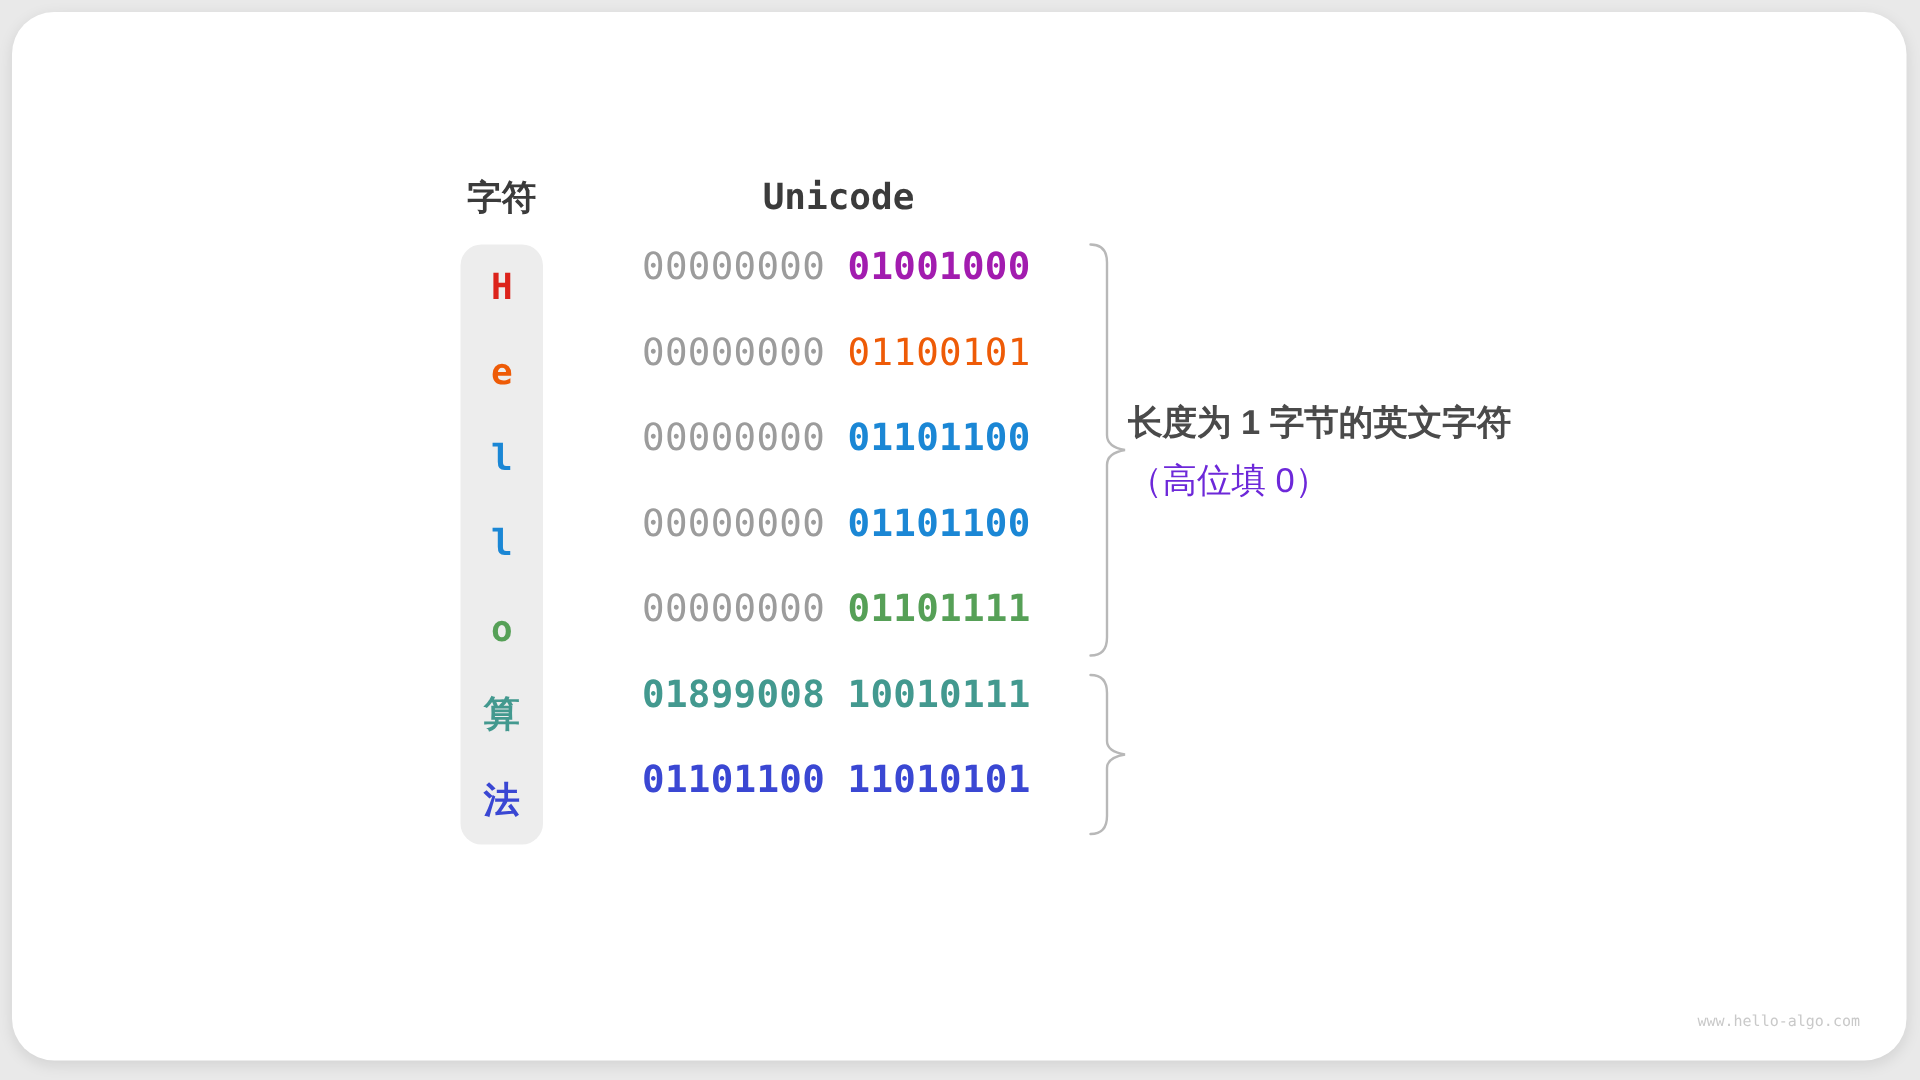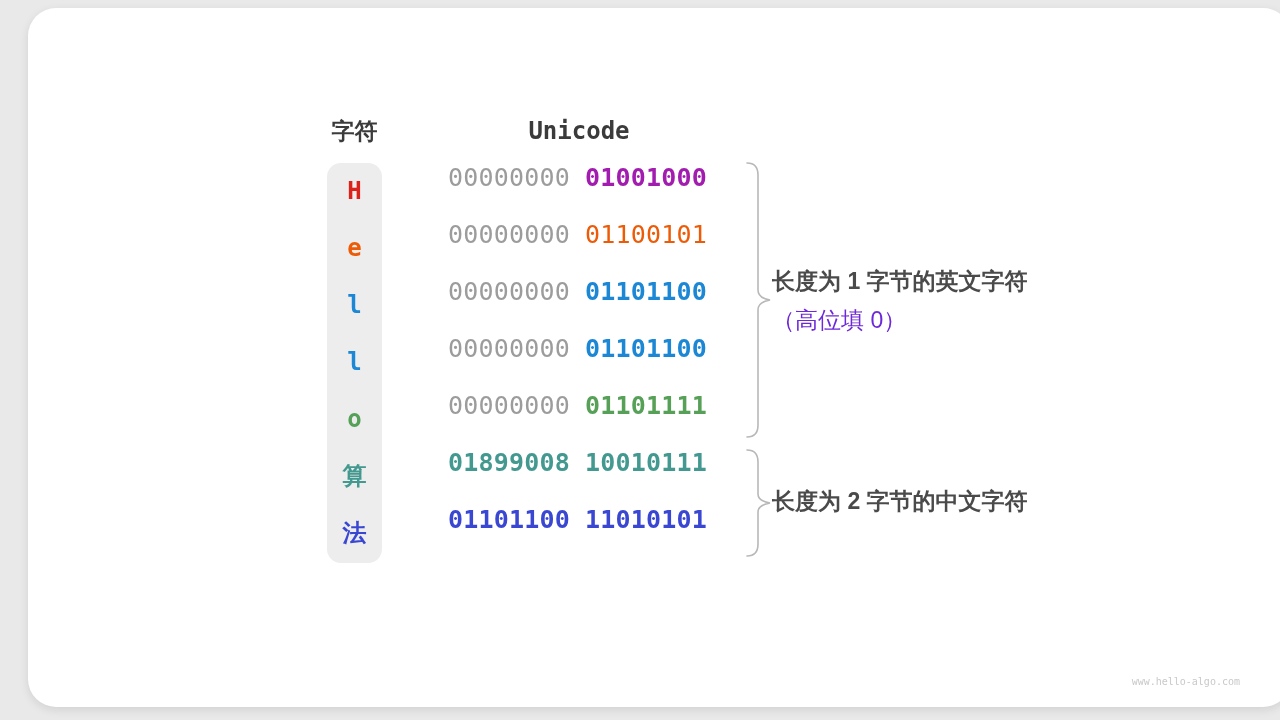--- a/index.html
+++ b/index.html
@@ -3,21 +3,21 @@
 <meta charset="utf-8">
 <style>
   * { margin: 0; padding: 0; box-sizing: border-box; }
   html, body { width: 1280px; height: 720px; }
   body {
     background: #e9e9e9;
     font-family: "Liberation Sans", "DejaVu Sans", sans-serif;
     overflow: hidden;
     position: relative;
   }
-  .stage { position: absolute; inset: 0; margin-left: 20px; }
+  .stage { position: absolute; inset: 0; }
   .card {
     position: absolute;
     left: 8px; top: 8px;
     width: 1263px; height: 699px;
     background: #ffffff;
     border-radius: 28px;
     box-shadow: 0 3px 10px rgba(0,0,0,0.10);
   }
 
   .hdr {
@@ -162,16 +162,15 @@
     <path d="M8 6 Q19 6 19 18 L19 133 Q19 141 31 143 Q19 145 19 153 L19 268 Q19 280 8 280" stroke="#b8b8b8"></path>
   </svg>
   <svg class="brace brace-2" width="38" height="118" viewBox="0 0 38 118">
     <path d="M8 6 Q19 6 19 18 L19 50 Q19 57 31 59 Q19 61 19 68 L19 100 Q19 112 8 112" stroke="#b8b8b8"></path>
   </svg>
 
   <div class="note note-1">
     <div>长度为 1 字节的英文字符</div>
     <div class="note-sub">（高位填 0）</div>
   </div>
-  <div class="note note-2">长度为 2 字节的中文字符</div>
 
   <div class="watermark">www.hello-algo.com</div>
 </div>
 
 </body></html>

